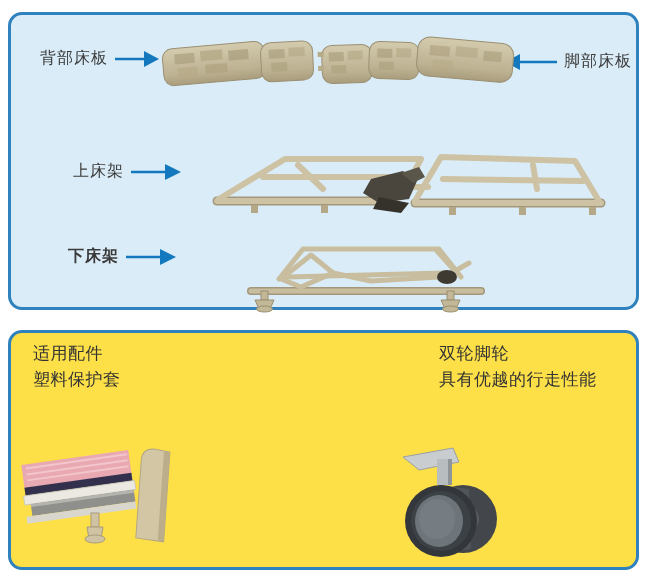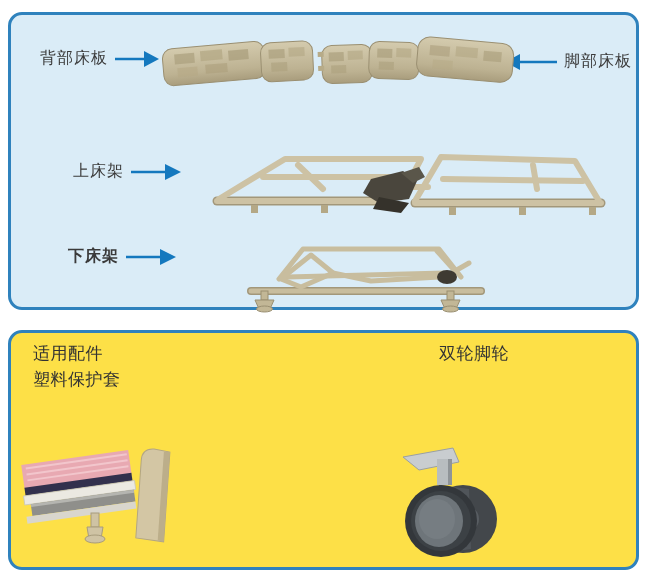--- a/index.html
+++ b/index.html
@@ -180,20 +180,21 @@
 
   <section class="panel panel-bottom">
 
     <div class="acc-col col-left">
       <div class="ln">适用配件</div>
       <div class="ln">塑料保护套</div>
     </div>
 
     <div class="acc-col col-right">
       <div class="ln">双轮脚轮</div>
+      <div class="ln">具有优越的行走性能</div>
     </div>
 
     <svg class="illu" style="left:10px;top:110px;" width="170" height="110" viewBox="0 0 170 110">
       <g transform="rotate(-8 60 45)">
 
         <rect x="4" y="14" width="108" height="24" fill="#e8a9b2"></rect>
         <g stroke="#f2c6cc" stroke-width="2">
           <line x1="8" y1="18" x2="110" y2="18"></line>
             <line x1="8" y1="24" x2="110" y2="24"></line>
           <line x1="8" y1="30" x2="110" y2="30"></line>

